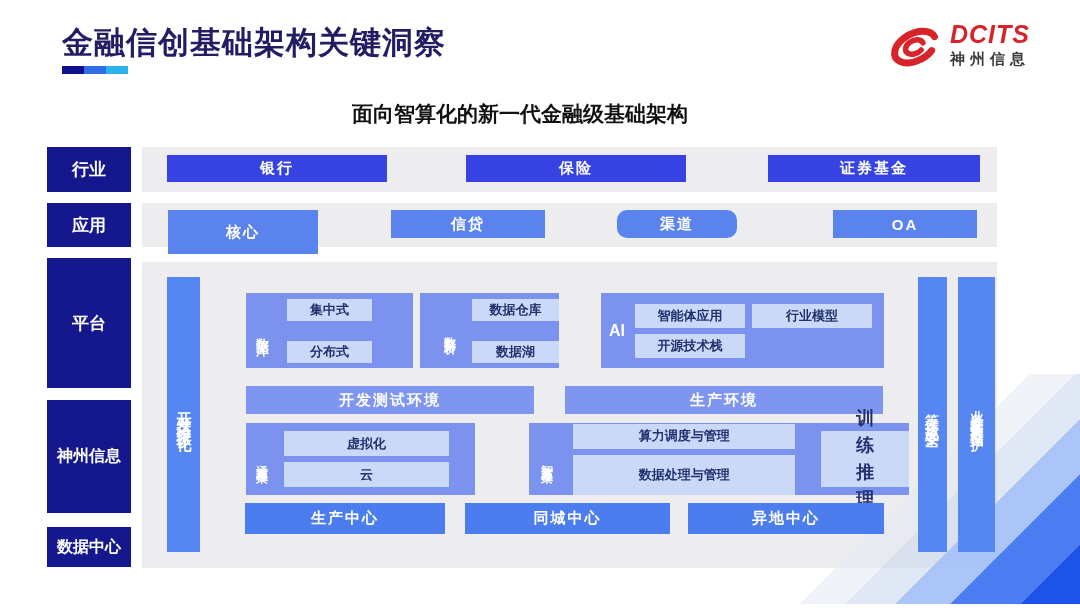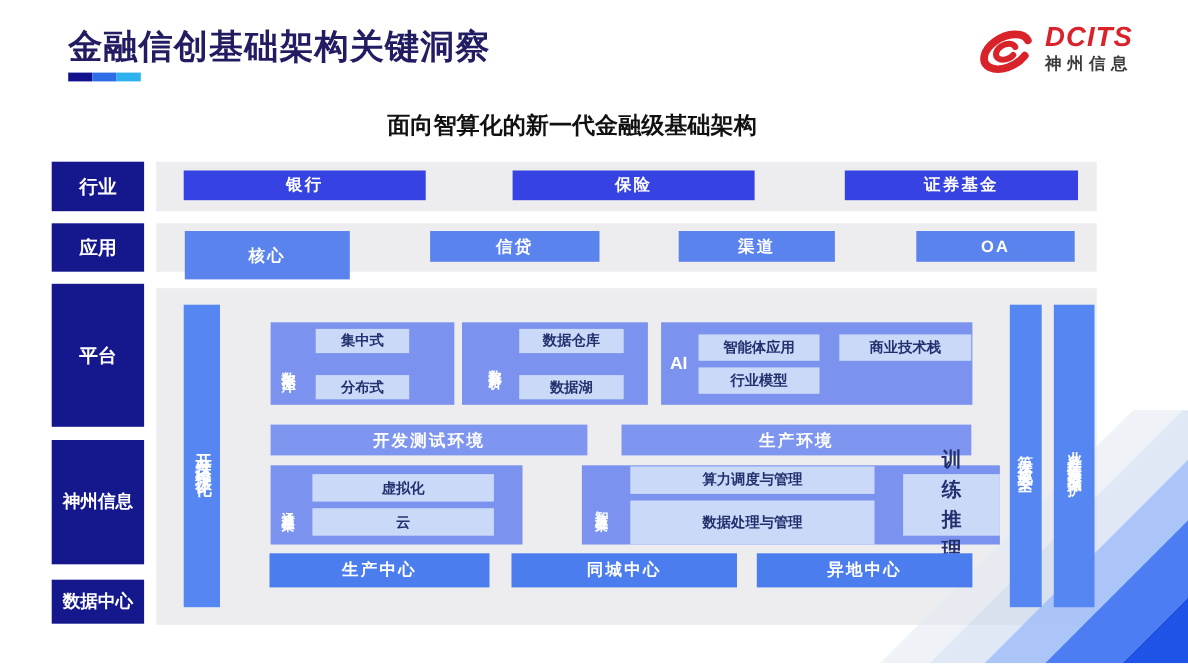--- a/index.html
+++ b/index.html
@@ -77,49 +77,49 @@
 <div class="abs band" style="top:147px;height:45px;"></div>
 <div class="abs band" style="top:203px;height:44px;"></div>
 <div class="abs band" style="top:262px;height:306px;"></div>
 
 <div class="abs flexc btn1" style="left:167px;top:155px;width:220px;height:27px;">银行</div>
 <div class="abs flexc btn1" style="left:466px;top:155px;width:220px;height:27px;">保险</div>
 <div class="abs flexc btn1" style="left:768px;top:155px;width:212px;height:27px;">证券基金</div>
 
 <div class="abs flexc btn2" style="left:168px;top:210px;width:150px;height:44px;">核心</div>
 <div class="abs flexc btn2" style="left:391px;top:210px;width:154px;height:28px;">信贷</div>
-<div class="abs flexc btn2" style="left:617px;top:210px;width:142px;height:28px;">渠道</div>
+<div class="abs flexc btn2" style="left:617px;top:210px;width:120px;height:28px;border-radius:10px;">渠道</div>
 <div class="abs flexc btn2" style="left:833px;top:210px;width:144px;height:28px;">OA</div>
 
 <div class="abs vbar" style="left:167px;top:277px;width:33px;height:275px;font-size:15px;">开发运维一体化</div>
 <div class="abs vbar" style="left:918px;top:277px;width:29px;height:275px;font-size:14px;">等保合规安全</div>
 <div class="abs vbar" style="left:958px;top:277px;width:37px;height:275px;font-size:13px;letter-spacing:3px;">业务连续性及数据保护</div>
 
 <div class="abs sec" style="left:246px;top:293px;width:167px;height:75px;padding:0 0 0 7px;">
   <div class="sec-label" style="font-size:13px;">数据库</div>
   <div class="col" style="margin-left:16px;width:85px;">
     <div class="pill" style="height:22px;">集中式</div>
     <div class="pill" style="height:22px;">分布式</div>
   </div>
 </div>
 
-<div class="abs sec" style="left:420px;top:293px;width:169px;height:75px;padding:0 0 0 21px;">
+<div class="abs sec" style="left:420px;top:293px;width:139px;height:75px;padding:0 0 0 21px;">
   <div class="sec-label">数据分析</div>
   <div class="col" style="margin-left:14px;width:95px;">
     <div class="pill" style="height:22px;">数据仓库</div>
     <div class="pill" style="height:22px;">数据湖</div>
   </div>
 </div>
 
 <div class="abs sec" style="left:601px;top:293px;width:283px;height:75px;padding:0 0 0 8px;">
   <div style="color:#fff;font-weight:bold;font-size:16px;flex:none;">AI</div>
-  <div style="margin-left:10px;display:grid;grid-template-columns:110px 120px;gap:6px 18px;">
+  <div style="margin-left:10px;display:grid;grid-template-columns:110px 120px;gap:6px 7px;">
     <div class="pill" style="height:24px;">智能体应用</div>
-    <div class="pill" style="height:24px;">商业技术栈</div>
     <div class="pill" style="height:24px;">行业模型</div>
+    <div class="pill" style="height:24px;">开源技术栈</div>
   </div>
 </div>
 
 <div class="abs flexc env" style="left:246px;top:386px;width:288px;height:28px;">开发测试环境</div>
 <div class="abs flexc env" style="left:565px;top:386px;width:318px;height:28px;">生产环境</div>
 
 <div class="abs sec" style="left:246px;top:423px;width:229px;height:72px;padding:0 0 0 7px;">
   <div class="sec-label">通算框架</div>
   <div class="col" style="margin-left:14px;width:165px;gap:6px;">
     <div class="pill" style="height:25px;">虚拟化</div>

